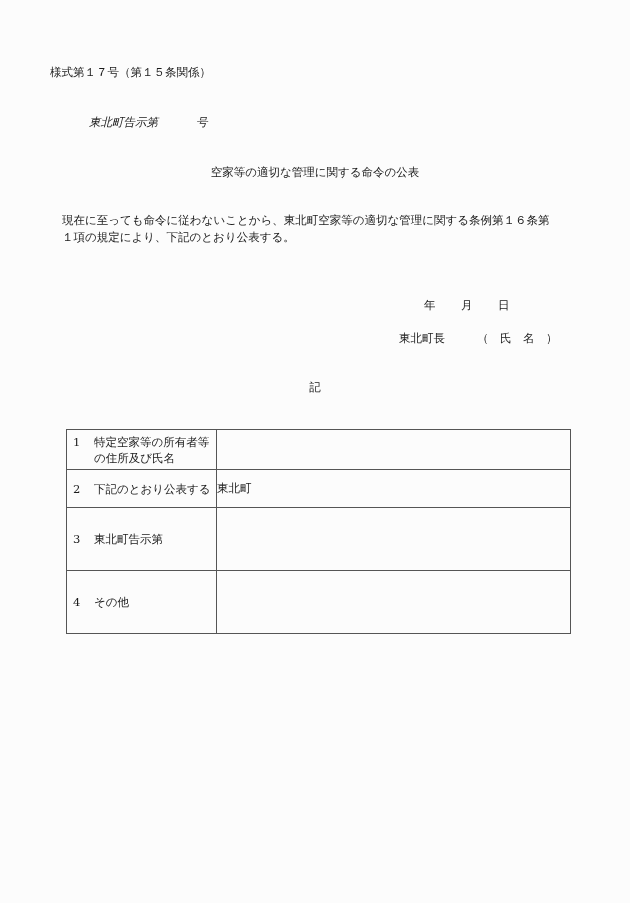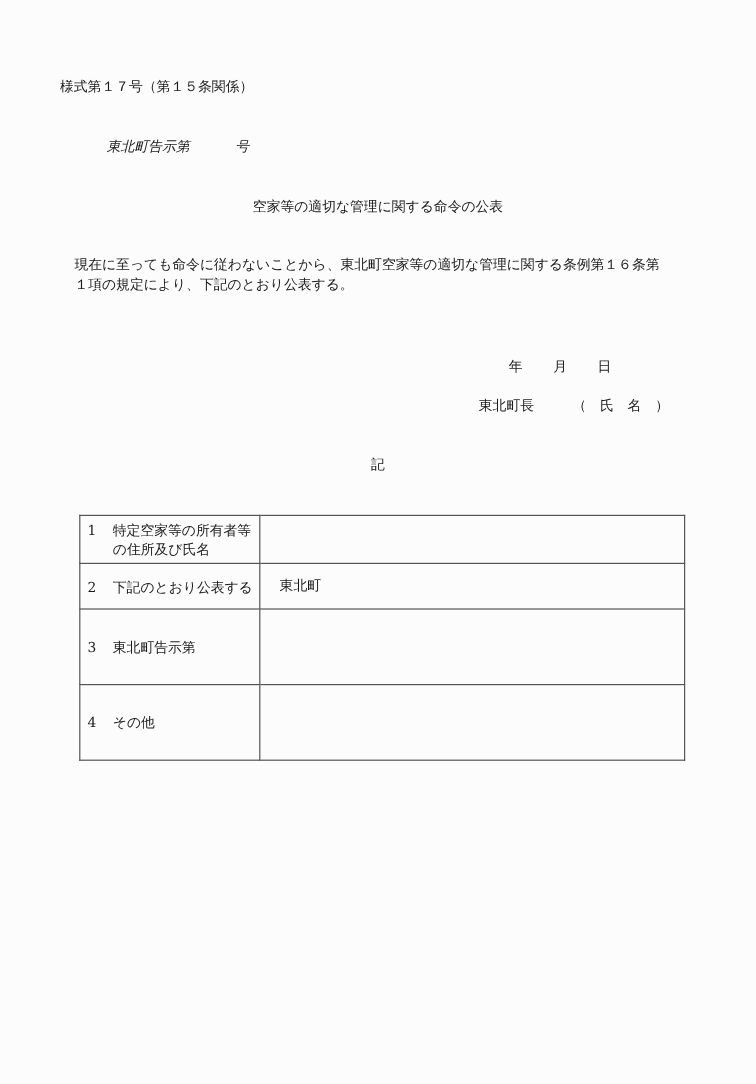--- a/index.html
+++ b/index.html
@@ -48,21 +48,20 @@
     table.records td.label {
       width: 149px;
     }
     .label-inner {
       display: flex;
       padding-left: 6px;
       line-height: 16px;
     }
     .label-inner .num { width: 21px; flex: none; }
     table.records td.value {
-      padding-left: 16px;
     }
     tr.r1 td { height: 39px; }
     tr.r2 td { height: 37px; }
     tr.r3 td { height: 62px; }
     tr.r4 td { height: 62px; }
   </style>
 </head>
 <body>
 
 <div class="abs form-number">様式第１７号（第１５条関係）</div>

